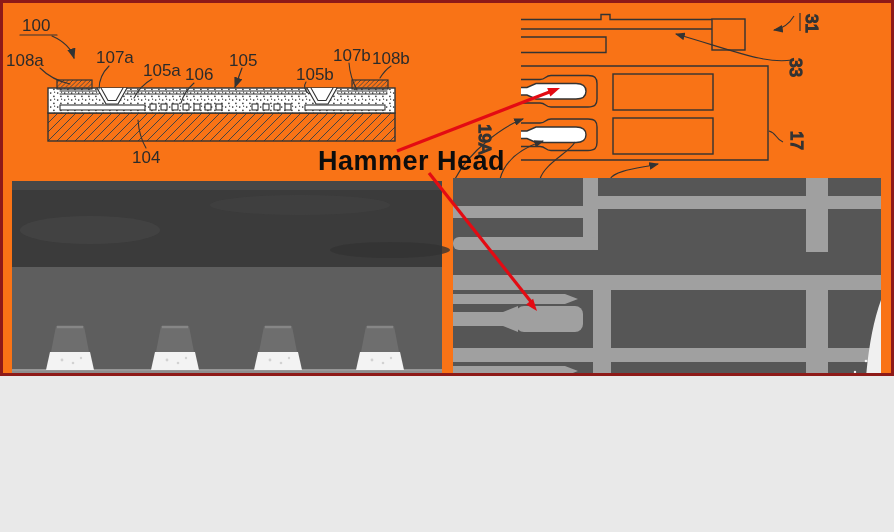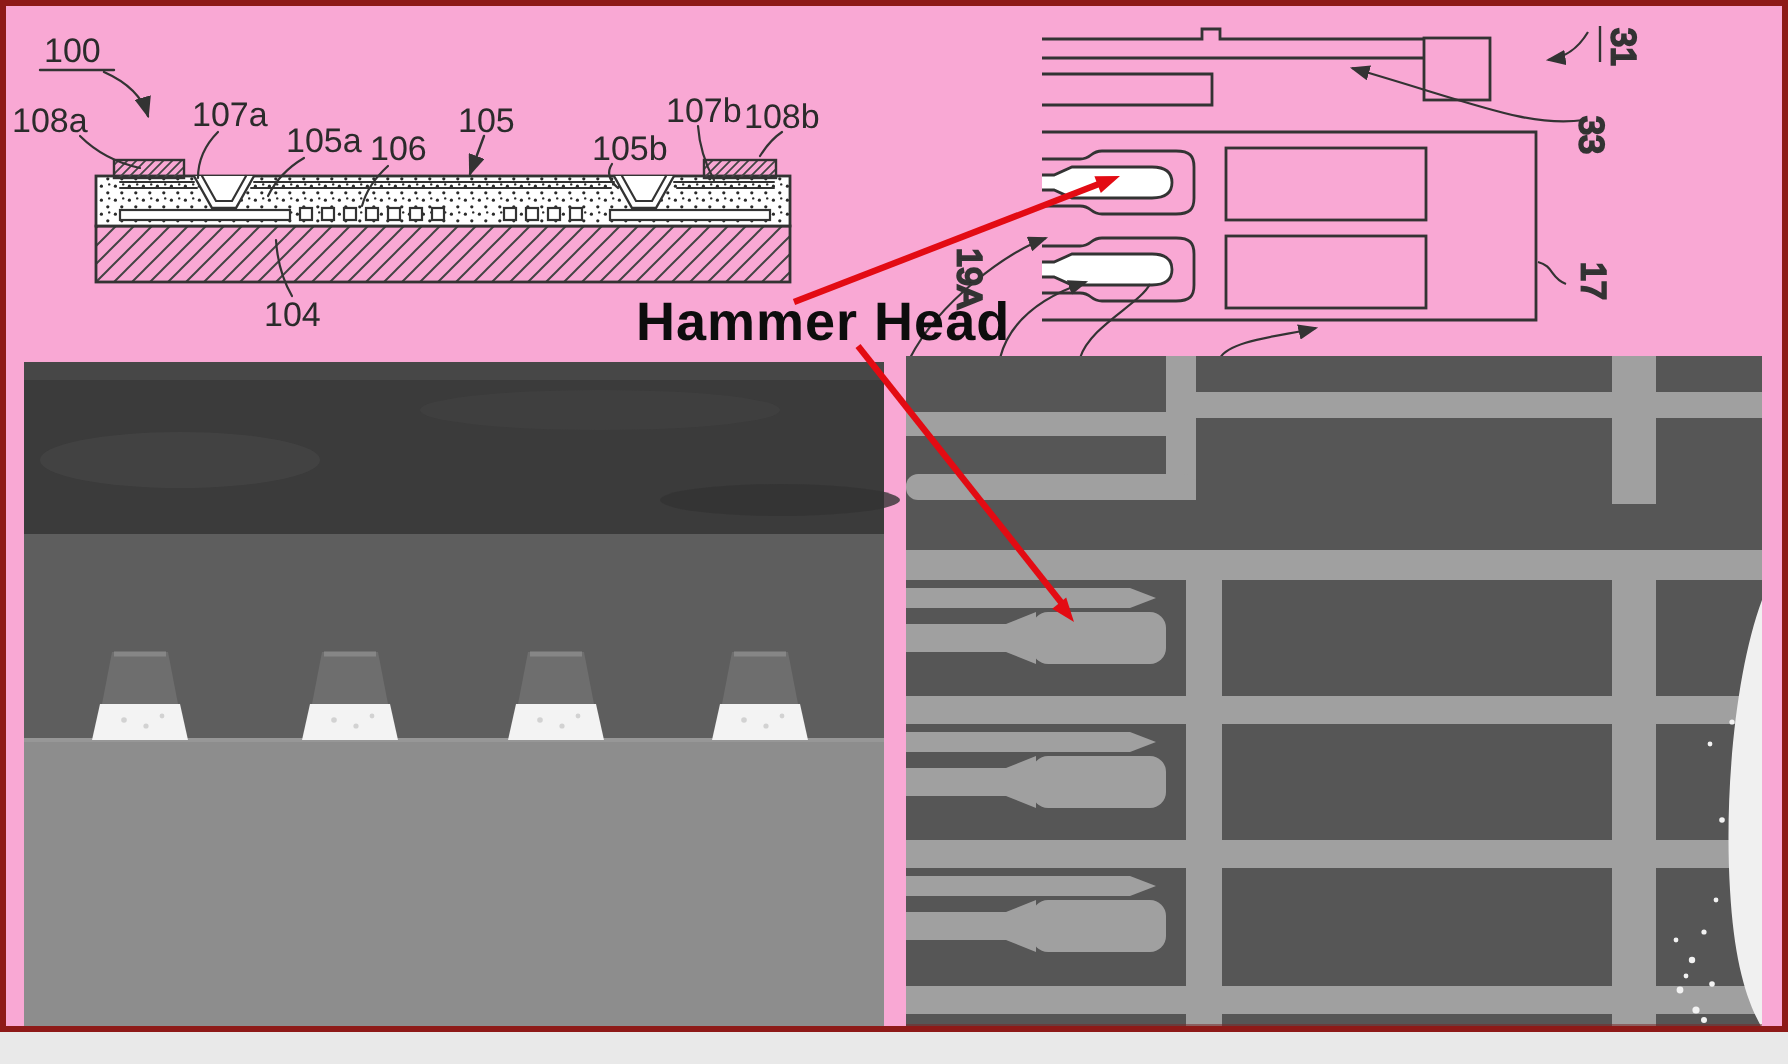--- a/index.html
+++ b/index.html
@@ -1,20 +1,20 @@
 <!DOCTYPE html>
 <html><head>
 <meta charset="utf-8">
 <style>
   html,body{margin:0;padding:0;background:#e9e9e9;}
   .canvas{
     position:relative;
-    width:894px;height:516px;
+    width:894px;height:376px;
     box-sizing:border-box;
-    background:#f9a8d4;
+    background:#f97316;
     border:3px solid #8e1a18;
     overflow:hidden;
     font-family:"Liberation Sans", sans-serif;
   }
   .canvas > svg{position:absolute;left:0;top:0;display:block;}
   text{font-family:"Liberation Sans", sans-serif;}
   .patent-label{font-size:17px;fill:#2b2b2b;}
   .hammer-text{font-size:27px;font-weight:bold;fill:#0d0d0d;letter-spacing:0.5px;}
 </style>
 </head>

